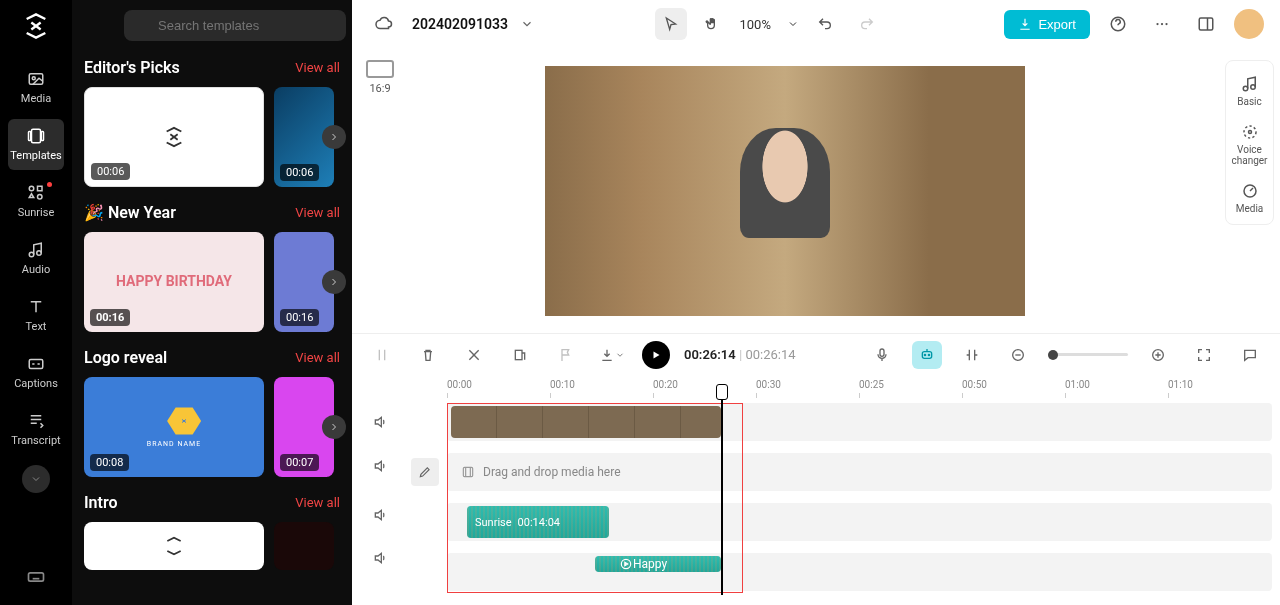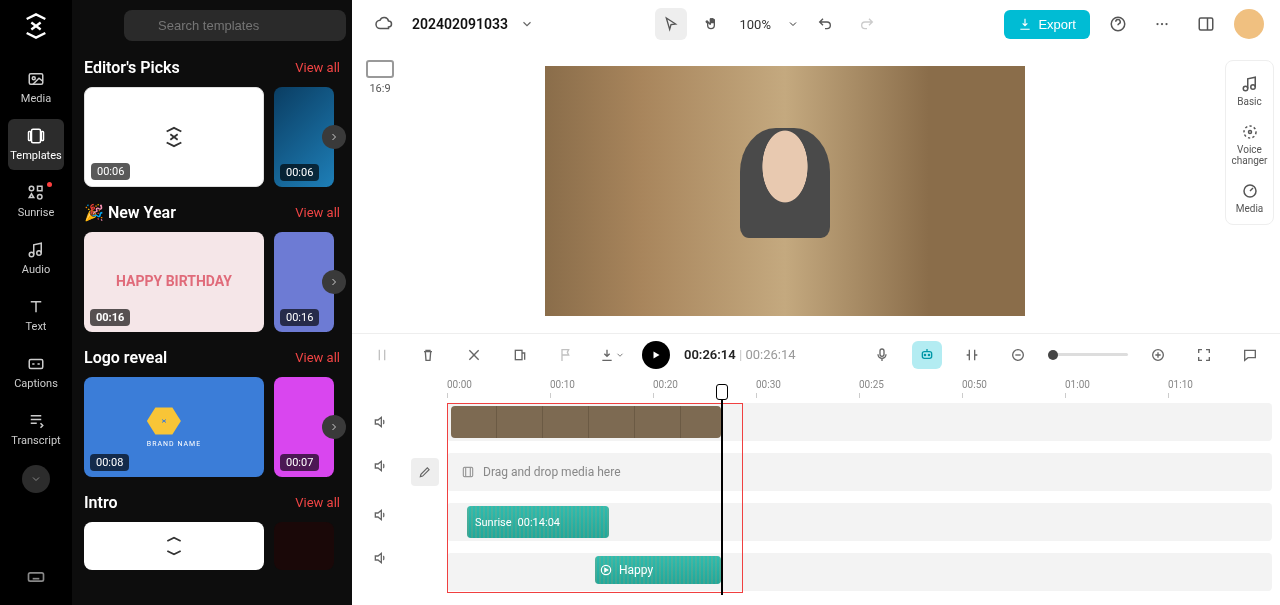--- a/index.html
+++ b/index.html
@@ -476,25 +476,25 @@
   overflow:hidden;
 }
 .clip-audio1::after{
   content:'';
   position:absolute;inset:0;
   background: repeating-linear-gradient(90deg, rgba(255,140,80,0.5) 0 2px, transparent 2px 4px);
   opacity:0.3;
   border-radius:4px;
 }
 .clip-audio2{
-  position:absolute;left:148px;top:3px;height:28px;width:126px;
+  position:absolute;left:148px;top:3px;height:16px;width:126px;
   background:linear-gradient(#2dbdb0,#1fa89b);
   border-radius:4px;
   display:flex;align-items:center;
-  padding:0 4px;gap:6px;
+  padding:0 24px;gap:0;
   color:#fff;font-size:12px;
 }
 .clip-audio2::after{
   content:'';
   position:absolute;inset:0;
   background: repeating-linear-gradient(90deg, rgba(255,140,80,0.5) 0 2px, transparent 2px 4px);
   opacity:0.3;
   border-radius:4px;
 }
 .hexagon{
@@ -635,21 +635,21 @@
         </svg>
     </div>
   </div>
 
   <div class="section-header">
     <div class="section-title">Logo reveal</div>
     <div class="view-all">View all</div>
   </div>
   <div class="template-row">
     <div class="template-card card-logo">
-      <div style="display:flex;flex-direction:column;align-items:flex-start;gap:4px;">
+      <div style="display:flex;flex-direction:column;align-items:flex-end;gap:4px;">
         <div class="hexagon">
             <svg width="12" height="12" viewBox="0 0 24 24" fill="none" stroke="#3b7dd8" stroke-width="2">
               <path d="M8 9 L16 15 M16 9 L8 15"></path>
             </svg>
           </div>
         <span style="color:#fff;font-size:7px;letter-spacing:1px;">BRAND NAME</span>
       </div>
       <span class="duration">00:08</span>
     </div>
     <div class="template-card card-dark peek">

